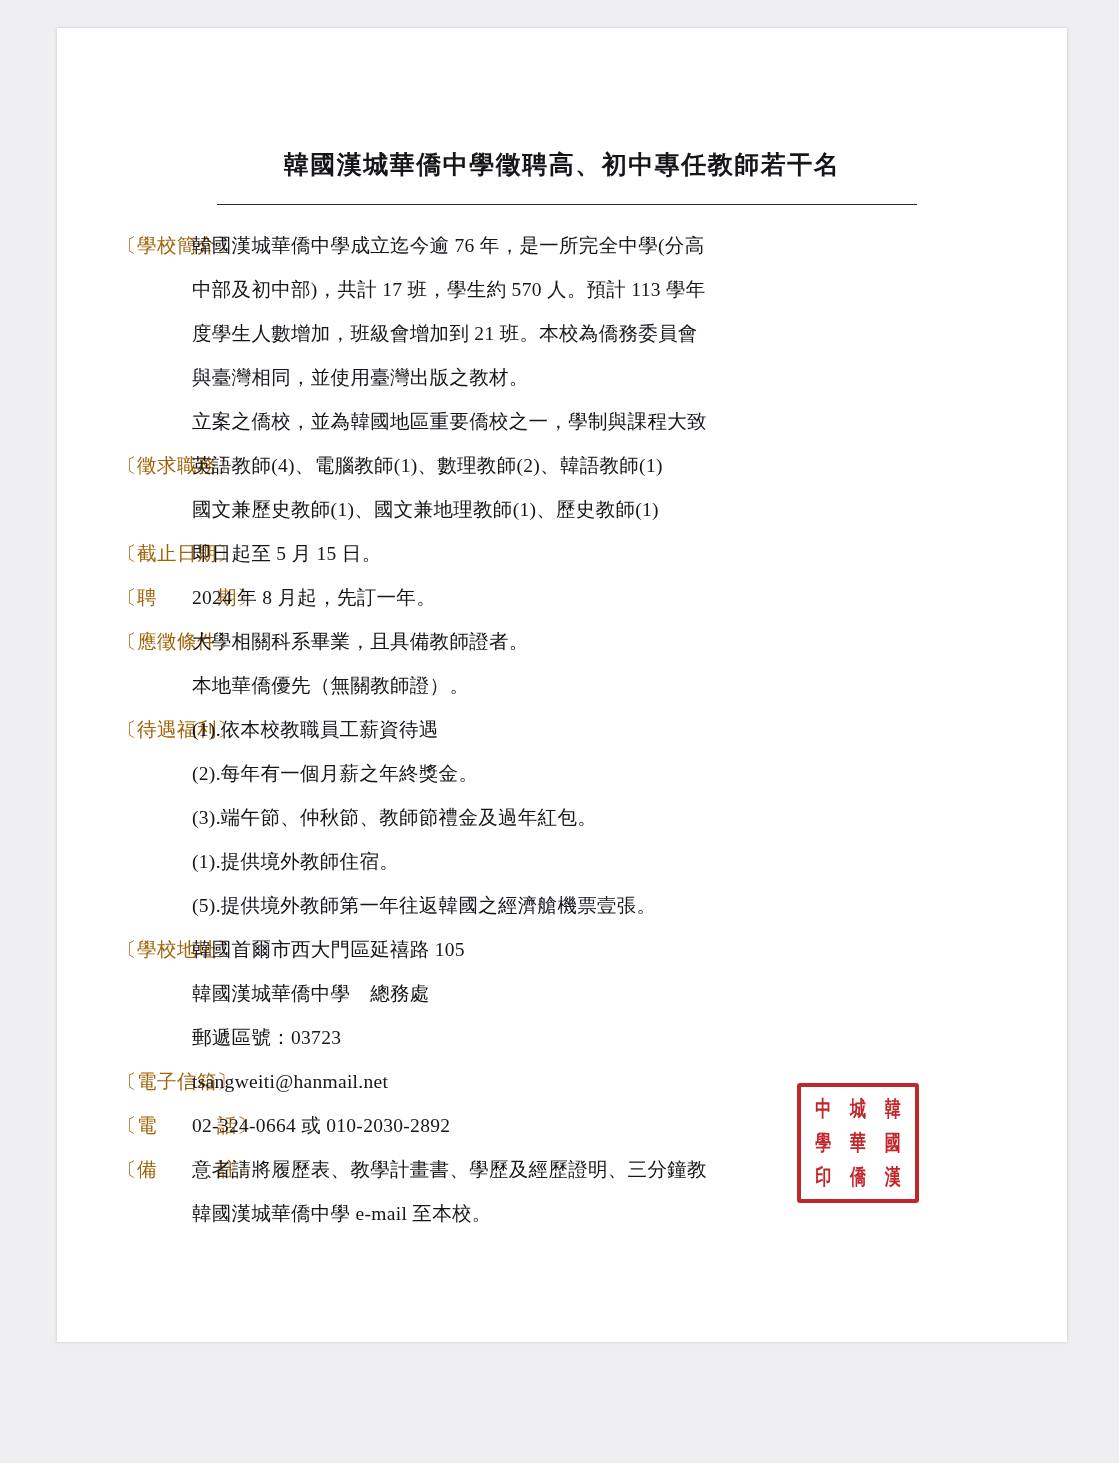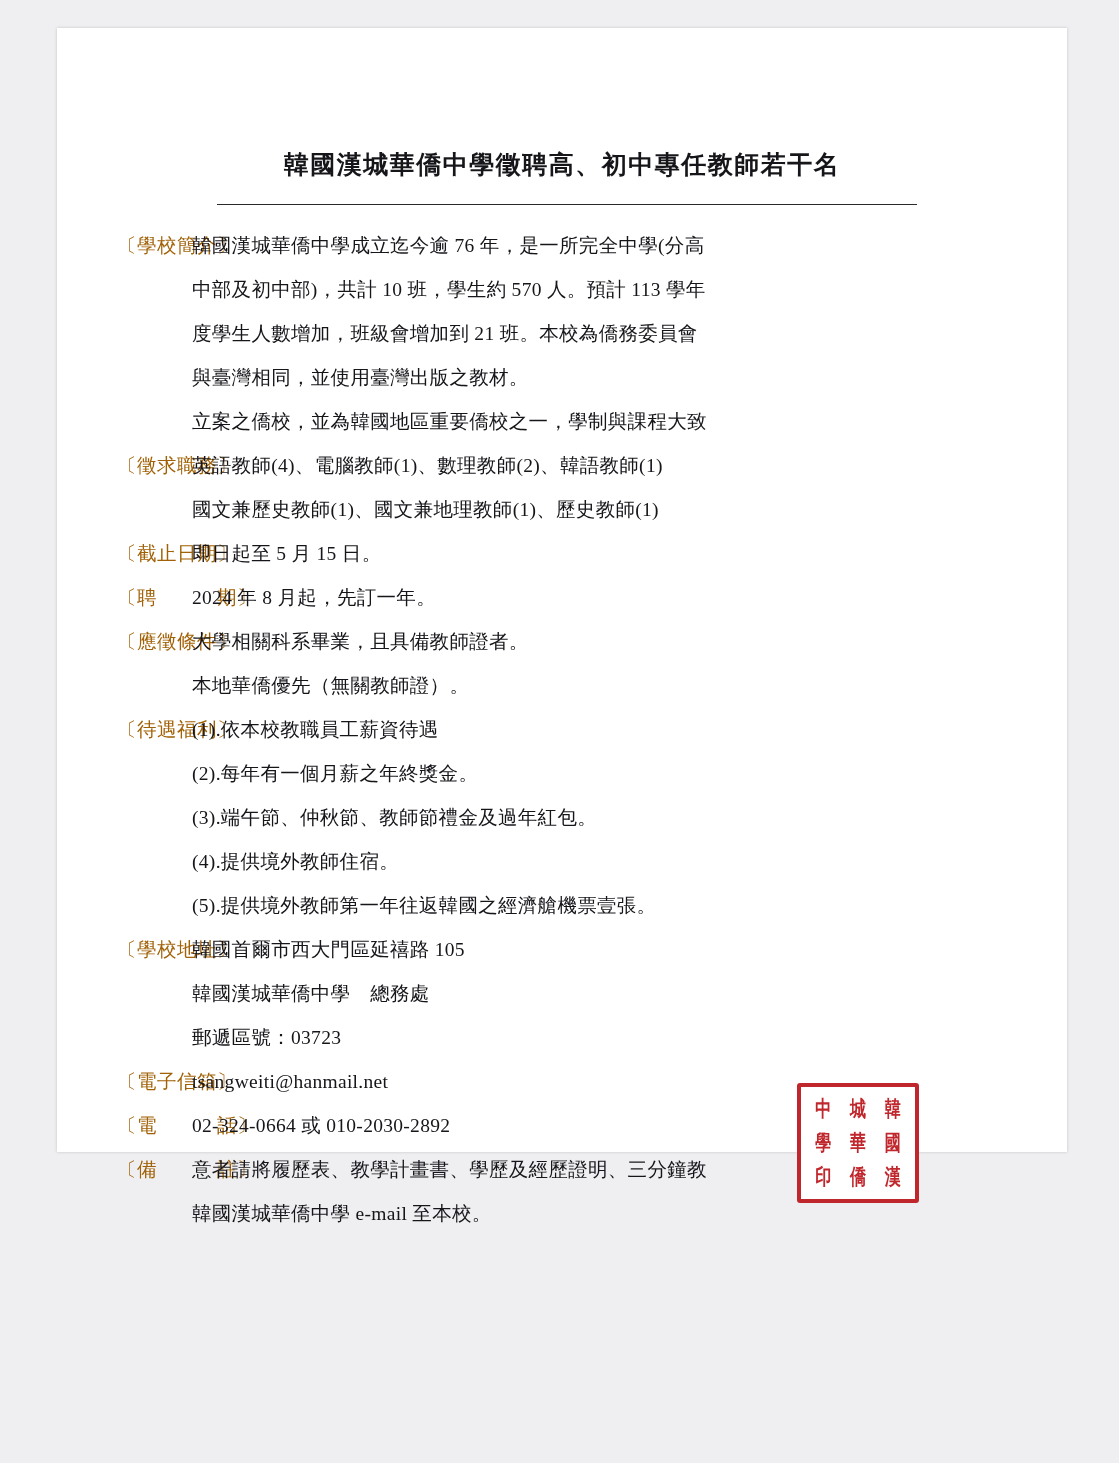--- a/index.html
+++ b/index.html
@@ -11,21 +11,21 @@
     width: 1119px;
     height: 1463px;
     font-family: "Liberation Serif", "DejaVu Serif", serif;
     overflow: hidden;
   }
   .page {
     position: absolute;
     left: 57px;
     top: 28px;
     width: 1010px;
-    height: 1124px;
+    height: 1314px;
     background: #ffffff;
     box-shadow: 0 0 3px rgba(0,0,0,0.18);
   }
   .doc-inner {
     position: absolute;
     left: 0;
     top: 0;
     width: 1010px;
     height: 1410px;
   }
@@ -129,21 +129,21 @@
 
     <div class="doc-title">韓國漢城華僑中學徵聘高、初中專任教師若干名</div>
     <div class="title-rule"></div>
 
     <div class="body-block">
 
       <div class="row">
         <div class="label">〔學校簡介〕</div>
         <div class="content">
           <span class="ln">韓國漢城華僑中學成立迄今逾 76 年，是一所完全中學(分高</span>
-          <span class="ln">中部及初中部)，共計 10 班，學生約 570 人。預計 113 學年</span>
+          <span class="ln">中部及初中部)，共計 17 班，學生約 570 人。預計 113 學年</span>
           <span class="ln">度學生人數增加，班級會增加到 21 班。本校為僑務委員會</span>
           <span class="ln">與臺灣相同，並使用臺灣出版之教材。</span>
           <span class="ln">立案之僑校，並為韓國地區重要僑校之一，學制與課程大致</span>
         </div>
       </div>
 
       <div class="row">
         <div class="label">〔徵求職務〕</div>
         <div class="content">
           <span class="ln">英語教師(4)、電腦教師(1)、數理教師(2)、韓語教師(1)</span>
@@ -172,21 +172,21 @@
           <span class="ln">本地華僑優先（無關教師證）。</span>
         </div>
       </div>
 
       <div class="row">
         <div class="label">〔待遇福利〕</div>
         <div class="content">
           <span class="ln">(1).依本校教職員工薪資待遇</span>
           <span class="ln">(2).每年有一個月薪之年終獎金。</span>
           <span class="ln">(3).端午節、仲秋節、教師節禮金及過年紅包。</span>
-          <span class="ln">(4).提供境外教師住宿。</span>
+          <span class="ln">(1).提供境外教師住宿。</span>
           <span class="ln">(5).提供境外教師第一年往返韓國之經濟艙機票壹張。</span>
         </div>
       </div>
 
       <div class="row">
         <div class="label">〔學校地址〕</div>
         <div class="content">
           <span class="ln">韓國首爾市西大門區延禧路 105</span>
           <span class="ln">韓國漢城華僑中學　總務處</span>
           <span class="ln">郵遞區號：03723</span>

